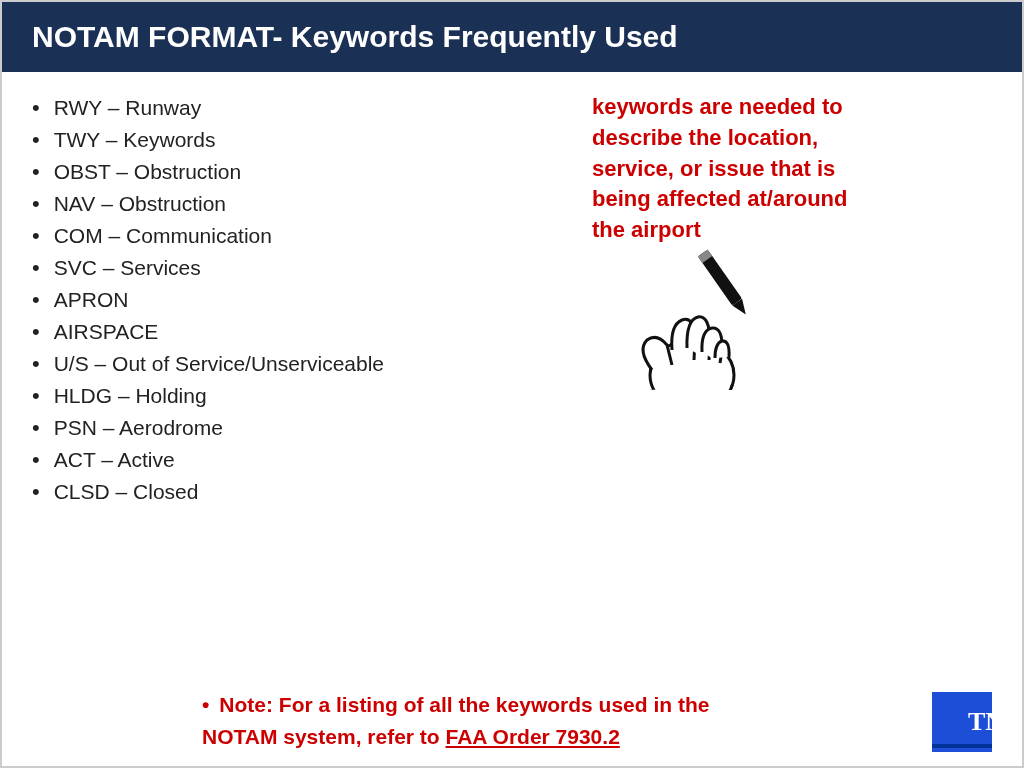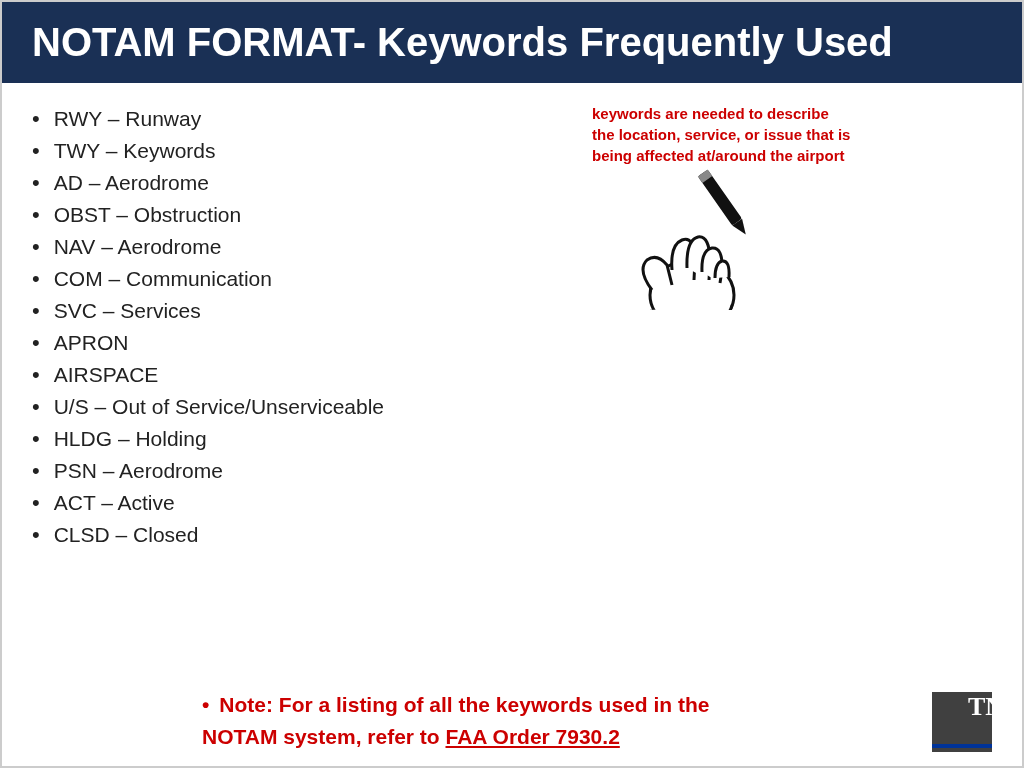--- a/index.html
+++ b/index.html
@@ -21,21 +21,21 @@
     }
 
     .header {
       background: #1a3055;
       padding: 18px 30px;
       flex-shrink: 0;
     }
 
     .header-title {
       color: #ffffff;
-      font-size: 40px;
+      font-size: 30px;
       font-weight: bold;
     }
 
     .content {
       flex: 1;
       display: flex;
       flex-direction: row;
       padding: 20px 30px 10px 30px;
       position: relative;
       gap: 36px;
@@ -72,21 +72,21 @@
     .right-column {
       width: 420px;
       display: flex;
       flex-direction: column;
       align-items: flex-start;
       padding-left: 20px;
     }
 
     .red-description {
       color: #cc0000;
-      font-size: 15px;
+      font-size: 22px;
       font-weight: bold;
       line-height: 1.4;
       margin-bottom: 4px;
       max-width: 260px;
     }
 
     .hand-writing-icon {
       margin-left: 30px;
       margin-top: -10px;
     }
@@ -121,22 +121,23 @@
     }
 
     .note-link {
       text-decoration: underline;
       color: #cc0000;
     }
 
     .tn-badge {
       width: 60px;
       height: 60px;
-      background: #404040;
-      display: flex;
+      background: #1d4ed8;
+      display: flex;
+      align-items: center;
       justify-content: center;
       flex-shrink: 0;
       position: relative;
       padding-left: 48px;
     }
 
     .tn-badge-text {
       color: white;
       font-size: 26px;
       font-weight: bold;
@@ -158,23 +159,22 @@
 <div class="slide">
   <div class="header">
     <div class="header-title">NOTAM FORMAT- Keywords Frequently Used</div>
   </div>
 
   <div class="content">
     <div class="left-column">
       <ul class="keyword-list">
       <li>RWY – Runway</li>
           <li>TWY – Keywords</li>
-          <li>AD – Aerodrome</li>
           <li>OBST – Obstruction</li>
-          <li>NAV – Aerodrome</li>
+          <li>NAV – Obstruction</li>
           <li>COM – Communication</li>
           <li>SVC – Services</li>
           <li>APRON</li>
           <li>AIRSPACE</li>
           <li>U/S – Out of Service/Unserviceable</li>
           <li>HLDG – Holding</li>
           <li>PSN – Aerodrome</li>
           <li>ACT – Active</li>
           <li>CLSD – Closed</li>
         </ul>

